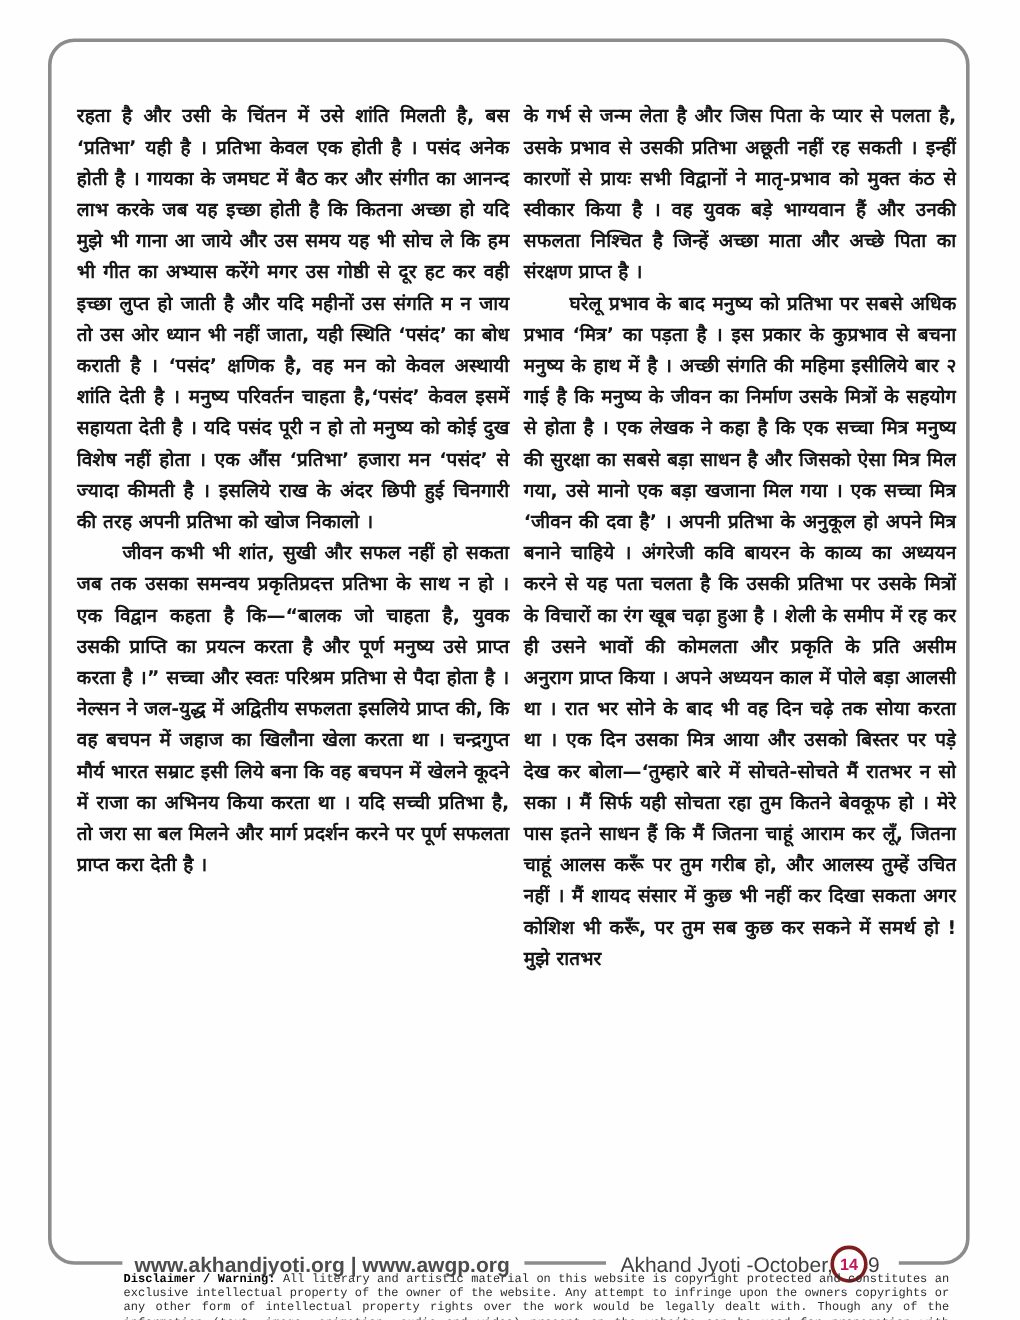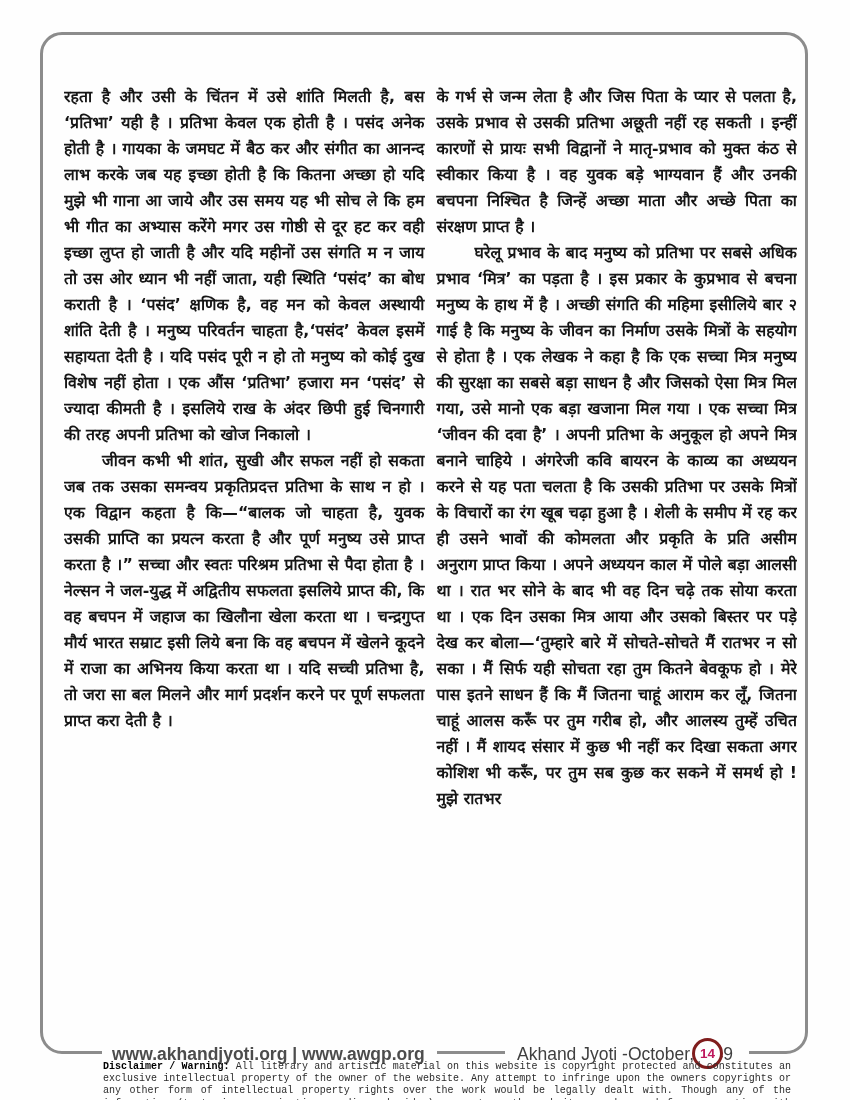--- a/index.html
+++ b/index.html
@@ -84,21 +84,21 @@
 
 <div class="page">
 
   <div class="frame">
     <div class="columns">
       <div class="col">
           <p class="para">रहता है और उसी के चिंतन में उसे शांति मिलती है, बस ‘प्रतिभा’ यही है । प्रतिभा केवल एक होती है । पसंद अनेक होती है ।  गायका के जमघट में बैठ कर और संगीत का आनन्द लाभ करके जब यह इच्छा होती है कि कितना अच्छा हो यदि मुझे भी गाना आ जाये और उस समय यह भी सोच ले कि हम भी गीत का अभ्यास करेंगे मगर उस गोष्ठी से दूर हट कर वही इच्छा लुप्त हो जाती है और यदि महीनों उस संगति म न जाय तो उस ओर ध्यान भी नहीं जाता, यही स्थिति ‘पसंद’ का बोध कराती है । ‘पसंद’ क्षणिक है, वह मन को केवल अस्थायी शांति देती है । मनुष्य परिवर्तन चाहता है,‘पसंद’ केवल इसमें सहायता देती है । यदि पसंद पूरी न हो तो मनुष्य को कोई दुख विशेष नहीं होता । एक औंस ‘प्रतिभा’ हजारा मन ‘पसंद’ से ज्यादा कीमती है ।  इसलिये राख के अंदर छिपी हुई चिनगारी की तरह अपनी प्रतिभा को खोज निकालो ।</p>
           <p class="para indent">जीवन कभी भी शांत, सुखी और सफल नहीं हो सकता जब तक उसका समन्वय प्रकृतिप्रदत्त प्रतिभा के साथ न हो । एक विद्वान कहता है कि—“बालक जो चाहता है, युवक उसकी प्राप्ति का प्रयत्न करता है और पूर्ण मनुष्य उसे प्राप्त करता है ।” सच्चा और स्वतः परिश्रम प्रतिभा से पैदा होता है । नेल्सन ने जल-युद्ध में अद्वितीय सफलता इसलिये प्राप्त की, कि वह बचपन में जहाज का खिलौना खेला करता था ।  चन्द्रगुप्त मौर्य भारत सम्राट इसी लिये बना कि वह बचपन में खेलने कूदने में राजा का अभिनय किया करता था । यदि सच्ची प्रतिभा है, तो जरा सा बल मिलने और मार्ग प्रदर्शन करने पर पूर्ण सफलता प्राप्त करा देती है ।</p>
         </div>
       <div class="col">
-          <p class="para">के गर्भ से जन्म लेता है और जिस पिता के प्यार से पलता है, उसके प्रभाव से उसकी प्रतिभा अछूती नहीं रह सकती । इन्हीं कारणों से प्रायः सभी विद्वानों ने मातृ-प्रभाव को मुक्त कंठ से स्वीकार किया है ।  वह युवक बड़े भाग्यवान हैं और उनकी बचपना निश्चित है जिन्हें अच्छा माता और अच्छे पिता का संरक्षण प्राप्त है ।</p>
+          <p class="para">के गर्भ से जन्म लेता है और जिस पिता के प्यार से पलता है, उसके प्रभाव से उसकी प्रतिभा अछूती नहीं रह सकती । इन्हीं कारणों से प्रायः सभी विद्वानों ने मातृ-प्रभाव को मुक्त कंठ से स्वीकार किया है ।  वह युवक बड़े भाग्यवान हैं और उनकी सफलता निश्चित है जिन्हें अच्छा माता और अच्छे पिता का संरक्षण प्राप्त है ।</p>
           <p class="para indent">घरेलू प्रभाव के बाद मनुष्य को प्रतिभा पर सबसे अधिक प्रभाव ‘मित्र’ का पड़ता है । इस प्रकार के कुप्रभाव से बचना मनुष्य के हाथ में है । अच्छी संगति की महिमा इसीलिये बार २ गाई है कि मनुष्य के जीवन का निर्माण उसके मित्रों के सहयोग से होता है । एक लेखक ने कहा है कि एक सच्चा मित्र मनुष्य की सुरक्षा का सबसे बड़ा साधन है और जिसको ऐसा मित्र मिल गया, उसे मानो एक बड़ा खजाना मिल गया । एक सच्चा मित्र ‘जीवन की दवा है’ । अपनी प्रतिभा के अनुकूल हो अपने मित्र बनाने चाहिये । अंगरेजी कवि बायरन के काव्य का अध्ययन करने से यह पता चलता है कि उसकी प्रतिभा पर उसके मित्रों के विचारों का रंग खूब चढ़ा हुआ है । शेली के समीप में रह कर ही उसने भावों की कोमलता और प्रकृति के प्रति असीम अनुराग प्राप्त किया ।  अपने अध्ययन काल में पोले बड़ा आलसी था ।  रात भर सोने के बाद भी वह दिन चढ़े तक सोया करता था । एक दिन उसका मित्र आया और उसको बिस्तर पर पड़े देख कर बोला—‘तुम्हारे बारे में सोचते-सोचते मैं रातभर न सो सका । मैं सिर्फ यही सोचता रहा तुम कितने बेवकूफ हो । मेरे पास इतने साधन हैं कि मैं जितना चाहूं आराम कर लूँ, जितना चाहूं आलस करूँ पर तुम गरीब हो, और आलस्य तुम्हें उचित नहीं ।  मैं शायद संसार में कुछ भी नहीं कर दिखा सकता अगर कोशिश भी करूँ,  पर तुम सब कुछ कर सकने में समर्थ हो !  मुझे रातभर</p>
         </div>
     </div>
   </div>
 
   <span class="footer-item footer-sites">www.akhandjyoti.org | www.awgp.org</span>
 
   <span class="footer-item footer-issue">Akhand Jyoti -October,1949</span>
 
   <span class="page-badge">14</span>

